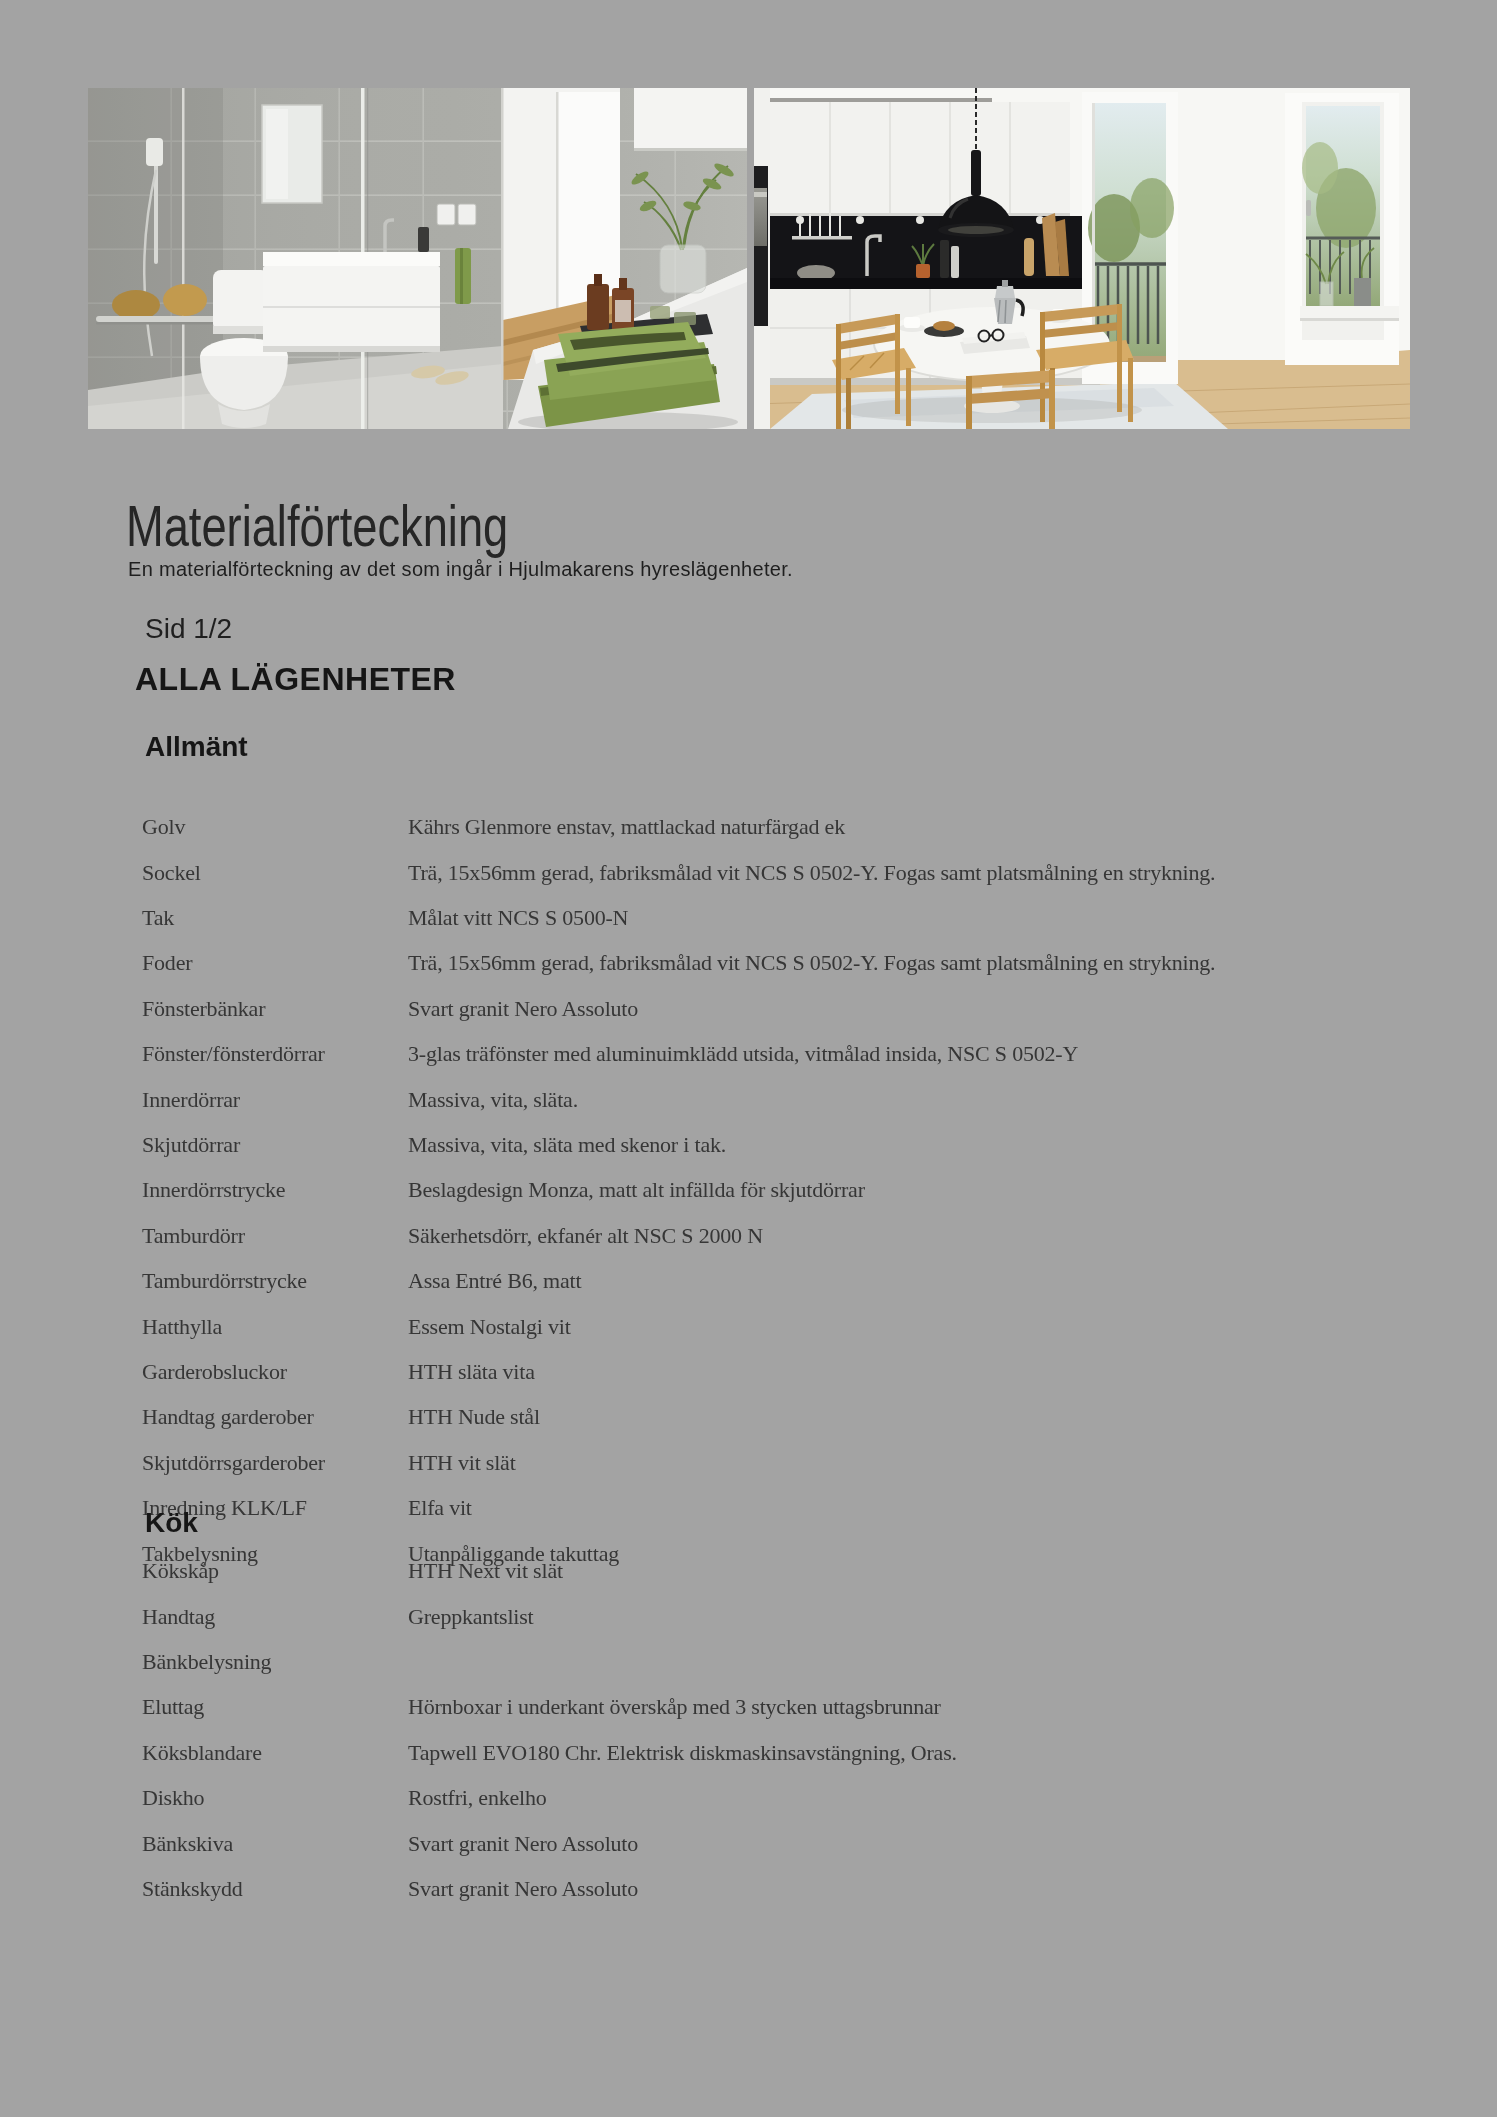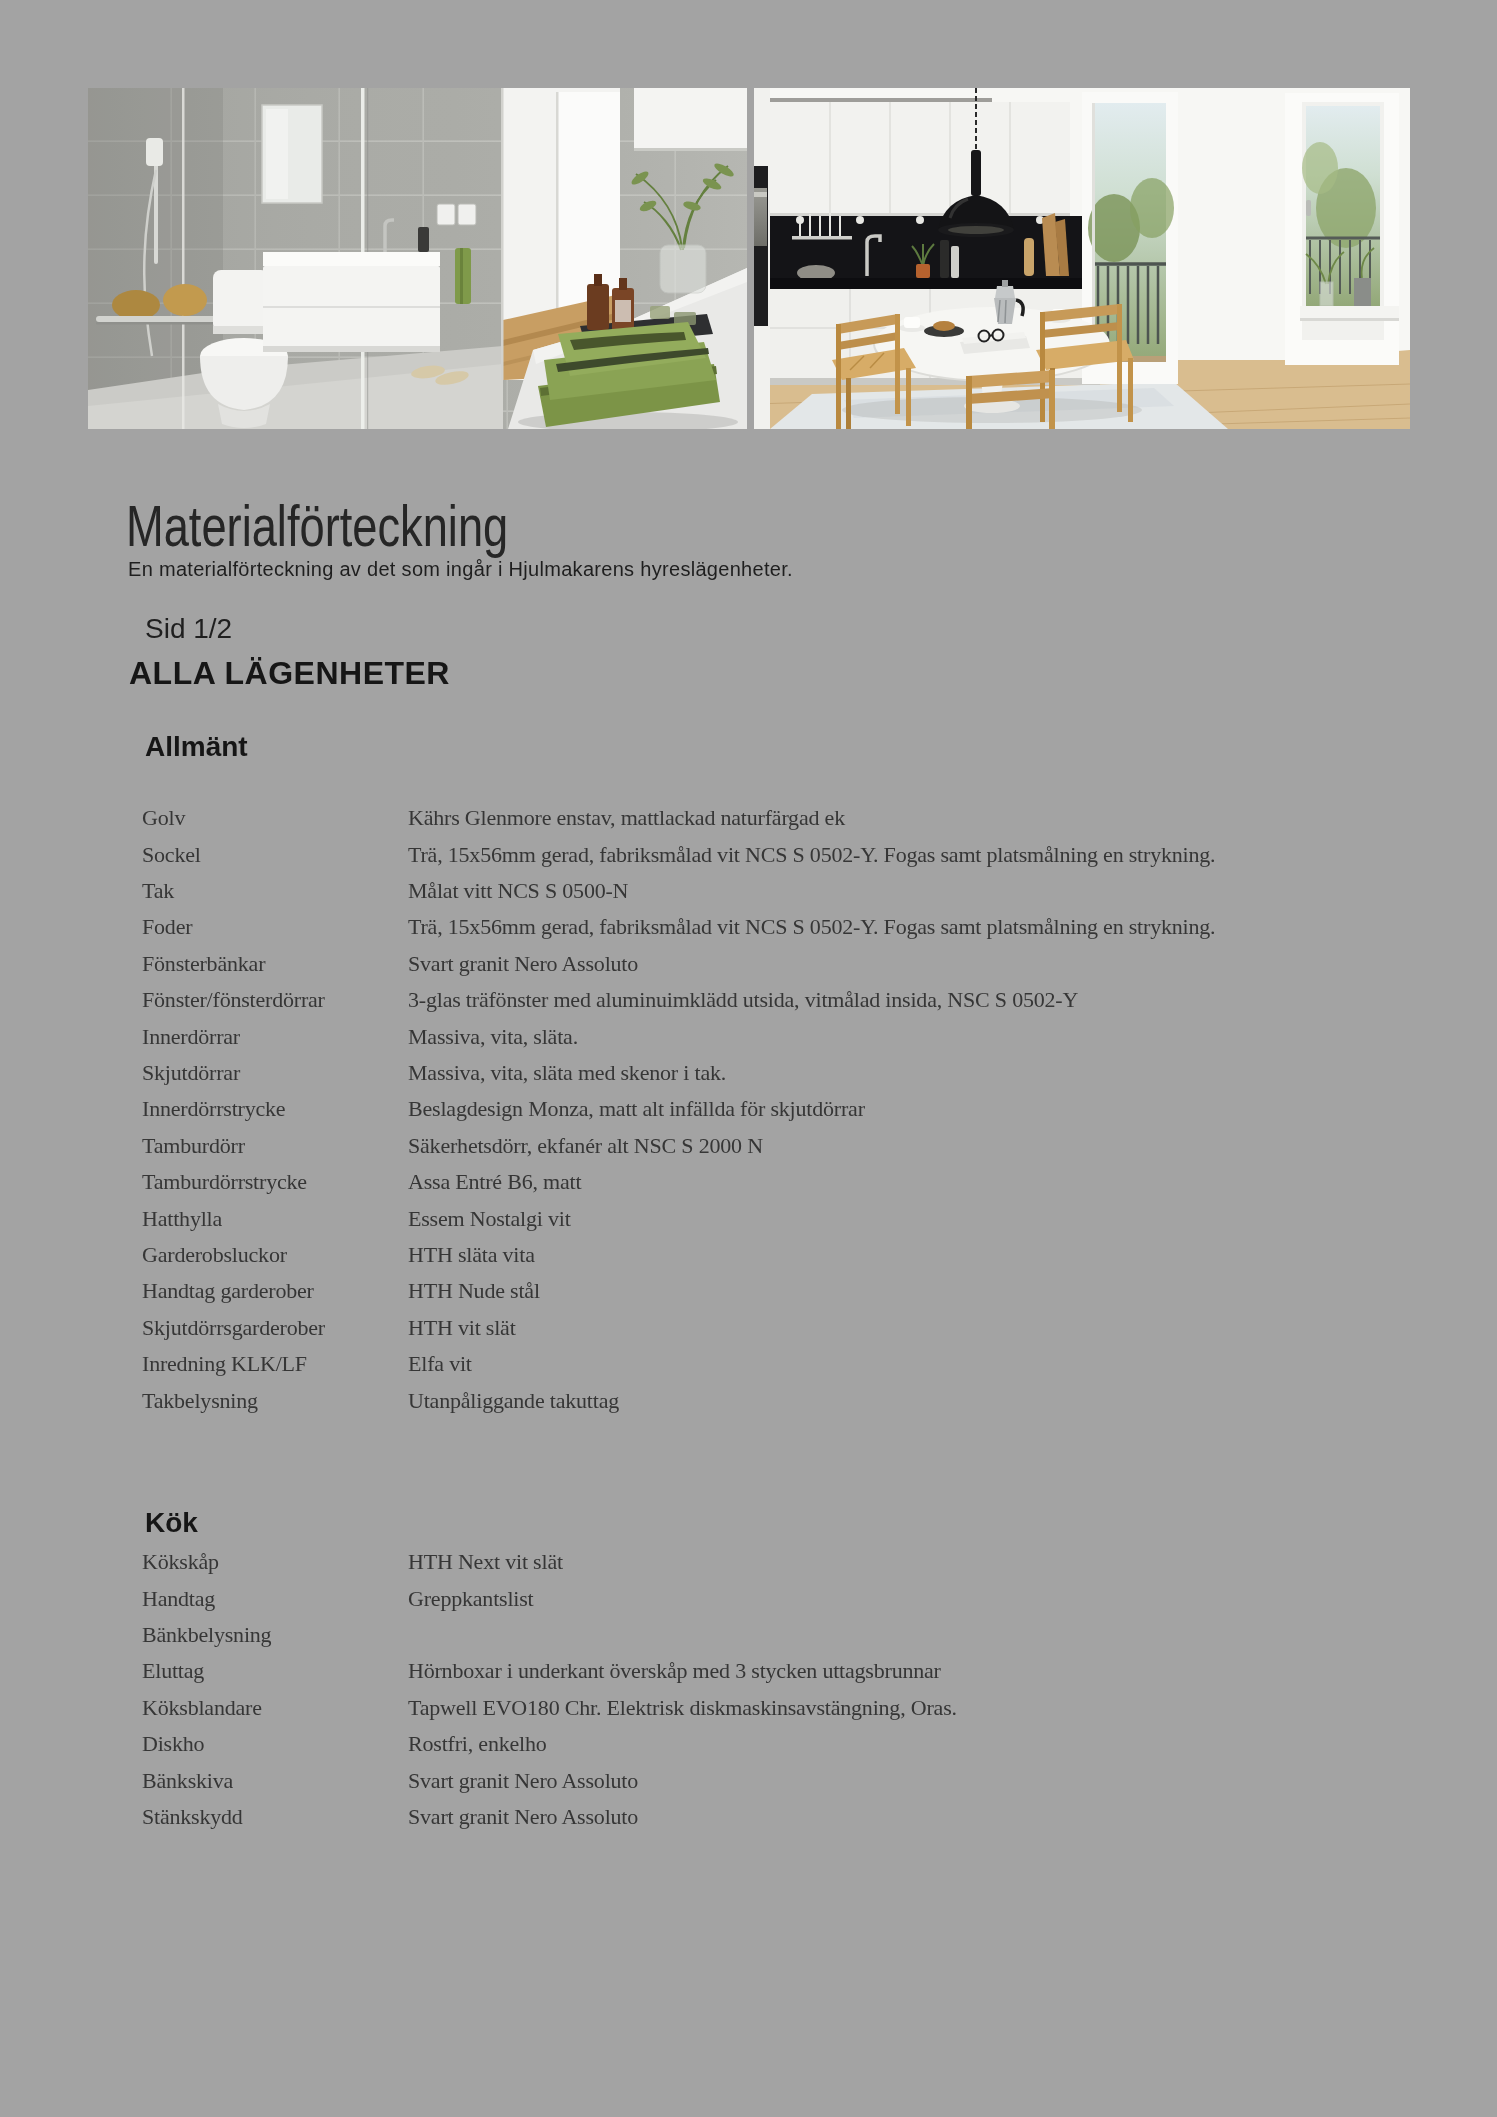--- a/index.html
+++ b/index.html
@@ -20,37 +20,37 @@
   }
   .subtitle{
     position:absolute;left:128px;top:558px;margin:0;
     font-size:20px;font-weight:400;color:#1f1f1f;letter-spacing:.3px;white-space:nowrap;
   }
   .page-indicator{
     position:absolute;left:128px;top:596px;margin:17px;
     font-size:28px;font-weight:400;color:#1f1f1f;
   }
   .group-heading{
-    position:absolute;left:129px;top:655px;margin:0;
+    position:absolute;left:129px;top:655px;margin:6px;
     font-size:32px;font-weight:700;color:#161616;letter-spacing:.5px;white-space:nowrap;
   }
   .section-title{
     position:absolute;left:137px;margin:8px;
     font-size:28px;font-weight:700;color:#161616;white-space:nowrap;
   }
   .sec-allmant .section-title{top:723px;}
   .sec-kok .section-title{top:1499px;}
   
   .rows{position:absolute;left:142px;width:1330px;}
   .sec-allmant .rows{top:800px;}
   .sec-kok .rows{top:1544px;}
   .row{
     height:36.42px;display:flex;align-items:center;
     font-family:"Liberation Serif",serif;font-size:22px;color:#363636;
-    letter-spacing:-0.2px;white-space:nowrap;
+    letter-spacing:-0.2px;white-space:nowrap;margin-top:9px;
   }
   .row .label{width:266px;flex:0 0 266px;}
   .row .value{flex:1;}
 </style>
 </head>
 <body>
 
 <div class="page">
 
   <div class="photos">

